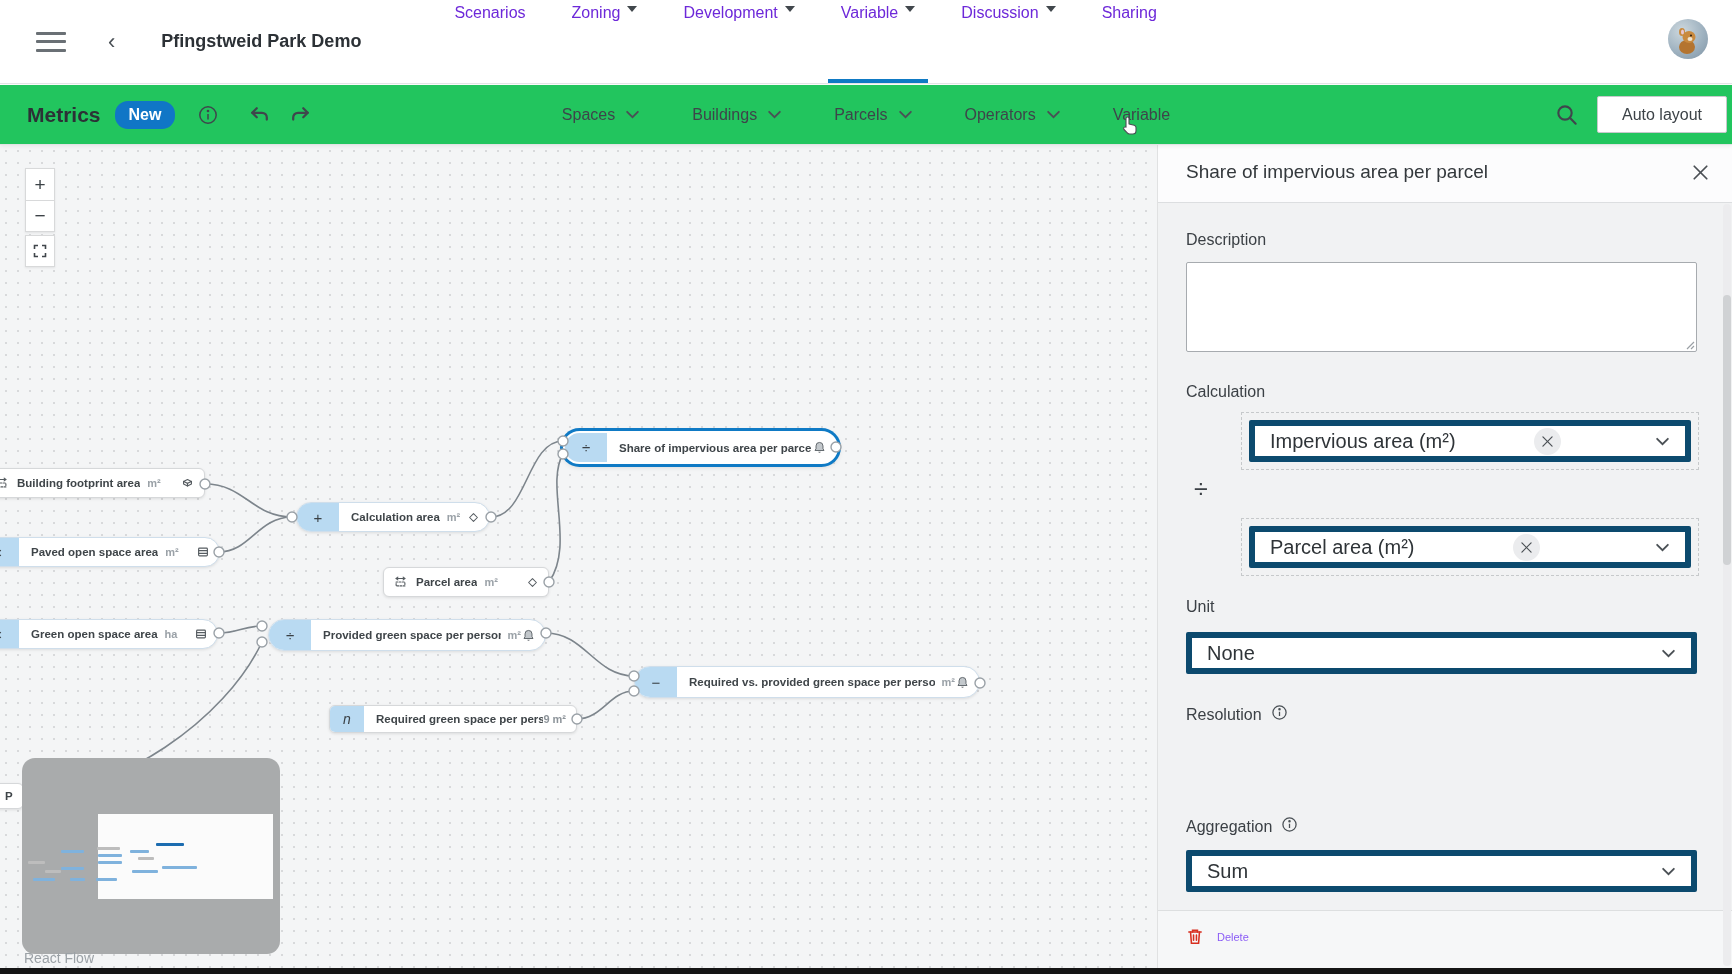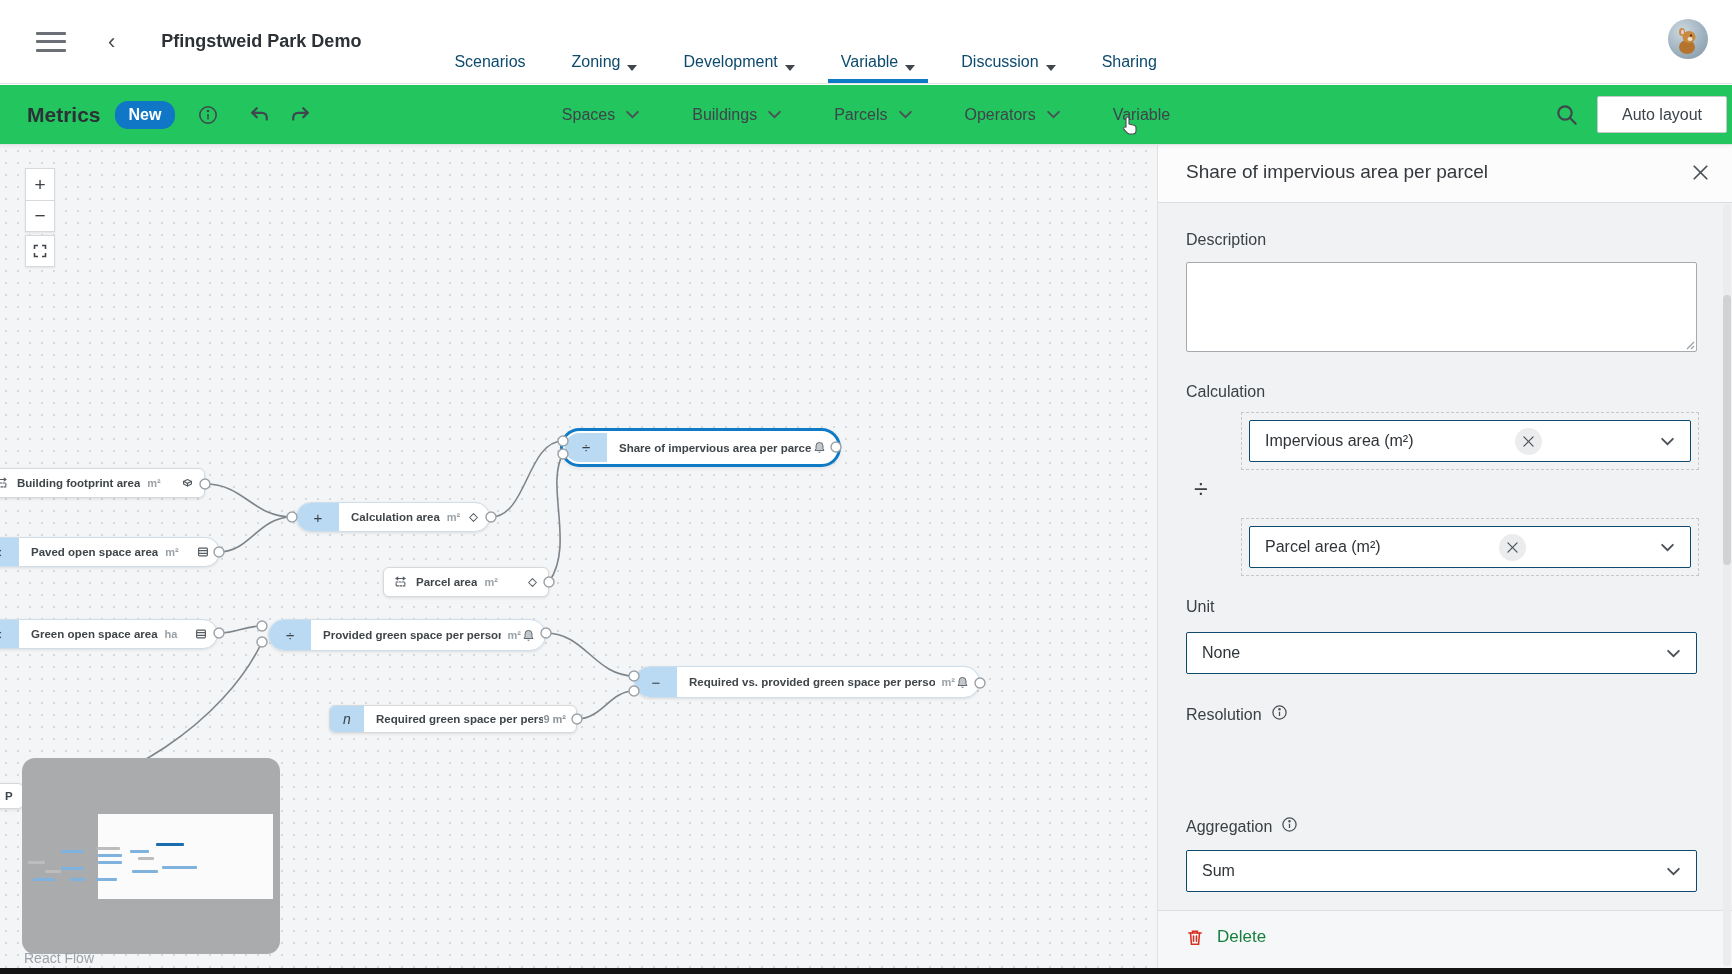--- a/index.html
+++ b/index.html
@@ -9,22 +9,22 @@
 
   
   #topnav { position:absolute; left:0; top:0; width:1732px; height:84px; background:#fff;
     border-bottom:1px solid #e3e4e5; display:flex; align-items:center; z-index:30; }
   #hamburger { margin-left:36px; width:30px; height:20px; display:flex; flex-direction:column;
     justify-content:space-between; cursor:pointer; }
   #hamburger span { display:block; height:3px; background:#6a7075; border-radius:1px; }
   #back-btn { margin-left:42px; color:#4a5055; font-size:22px; line-height:1; cursor:pointer; }
   #nav-title { margin-left:46px; font-size:18px; font-weight:bold; color:#2c3136; white-space:nowrap; }
   #nav-items { display:flex; margin-left:70px; height:100%; }
-  .nav-item { position:relative; display:flex; align-items:flex-end; gap:7px; padding:12px 23px;
-    font-size:16px; color:#0c4a6e; cursor:pointer; white-space:nowrap; }
+  .nav-item { position:relative; display:flex; align-items:flex-start; gap:7px; padding:4px 23px;
+    font-size:16px; color:#6d28d9; cursor:pointer; white-space:nowrap; }
   .nav-item .caret { width:0; height:0; border-left:5px solid transparent; border-right:5px solid transparent;
     border-top:6px solid #41474c; margin-top:2px; }
   .nav-item.active::after { content:""; position:absolute; left:10px; right:10px; bottom:0; height:4px;
     background:#0f7ac4; }
   #avatar { position:absolute; right:24px; top:19px; width:40px; height:40px; border-radius:50%;
     background:radial-gradient(circle at 35% 30%, #cdd8de 0%, #9fb2c0 55%, #7e93a4 100%);
     overflow:hidden; cursor:pointer; }
   #avatar svg { position:absolute; left:4px; top:6px; }
 
   
@@ -93,31 +93,31 @@
     border-left:1px solid #e0e1e2; z-index:20; }
   #panel-header { position:absolute; left:0; top:0; right:0; height:58px; background:#fcfcfd;
     border-bottom:1px solid #dcdee0; }
   #panel-title { position:absolute; left:28px; top:16px; font-size:19px; color:#33383c; white-space:nowrap; }
   #panel-close { position:absolute; right:24px; top:20px; cursor:pointer; }
   .p-label { position:absolute; font-size:16px; color:#3b4045; display:flex; align-items:center; gap:9px; }
   #desc-area { position:absolute; left:28px; top:117px; width:511px; height:90px; background:#fff;
     border:1px solid #a7abaf; border-radius:2px; resize:none; font-family:"Liberation Sans",sans-serif;
     font-size:14px; padding:8px; color:#333; }
   .dashbox { position:absolute; left:83px; width:458px; height:58px; border:1px dashed #c6c9cb; }
-  .select { position:absolute; background:#fff; border:1px solid #0c4a6e; border-radius:2px;
-    display:flex; align-items:center; padding:0 15px; font-size:16px; color:#2f3438; cursor:pointer; }
+  .select { position:absolute; background:#fff; border:6px solid #0c4a6e; border-radius:2px;
+    display:flex; align-items:center; padding:0 15px; font-size:20px; color:#2f3438; cursor:pointer; }
   .select .chev { margin-left:auto; display:flex; }
   .x-circle { width:27px; height:27px; border-radius:50%; background:#ebecee; display:flex;
     align-items:center; justify-content:center; margin-left:auto; margin-right:16px; cursor:pointer; flex:0 0 auto; }
   #calc-op { position:absolute; left:36px; top:330px; font-size:25px; color:#3b4045; }
   #panel-divider { position:absolute; left:0; right:0; top:765px; height:1px; background:#dddfe0; }
   #delete-section { position:absolute; left:0; right:0; top:766px; bottom:0; background:#f6f7f8; }
   #delete-btn { position:absolute; left:28px; top:16px; display:flex; align-items:center; gap:13px;
     cursor:pointer; }
-  #delete-label { font-size:17px; color:#15803d; }
+  #delete-label { font-size:11px; color:#8b5cf6; }
   #panel-scrolltrack { position:absolute; right:1px; top:59px; bottom:8px; width:8px; background:#ececee; border-radius:4px; }
   #panel-scrollthumb { position:absolute; right:1px; top:150px; width:8px; height:270px; background:#d0d2d4; border-radius:4px; cursor:pointer; }
 
   #bottom-strip { position:absolute; left:0; bottom:0; width:1732px; height:6px; background:#151515; z-index:60; }
 </style>
 </head>
 <body>
 
 <header id="topnav">
   <div id="hamburger">

